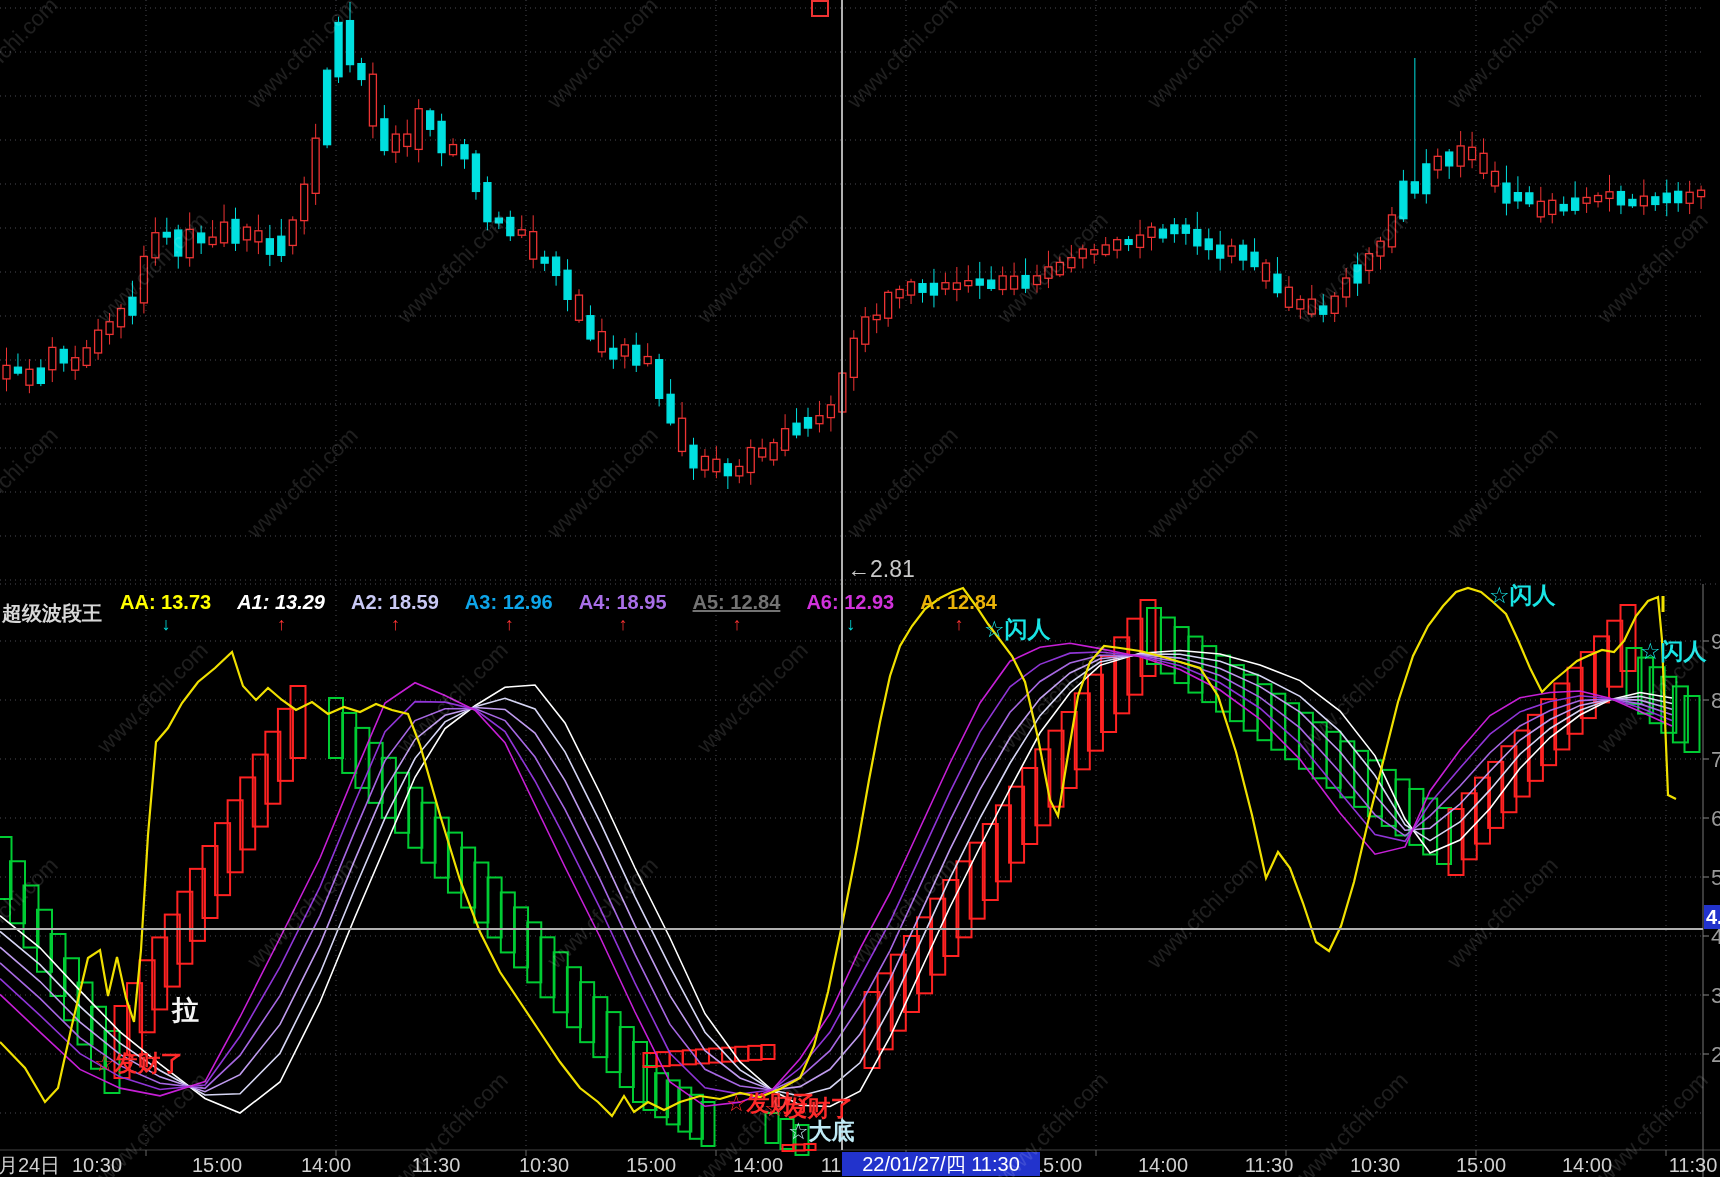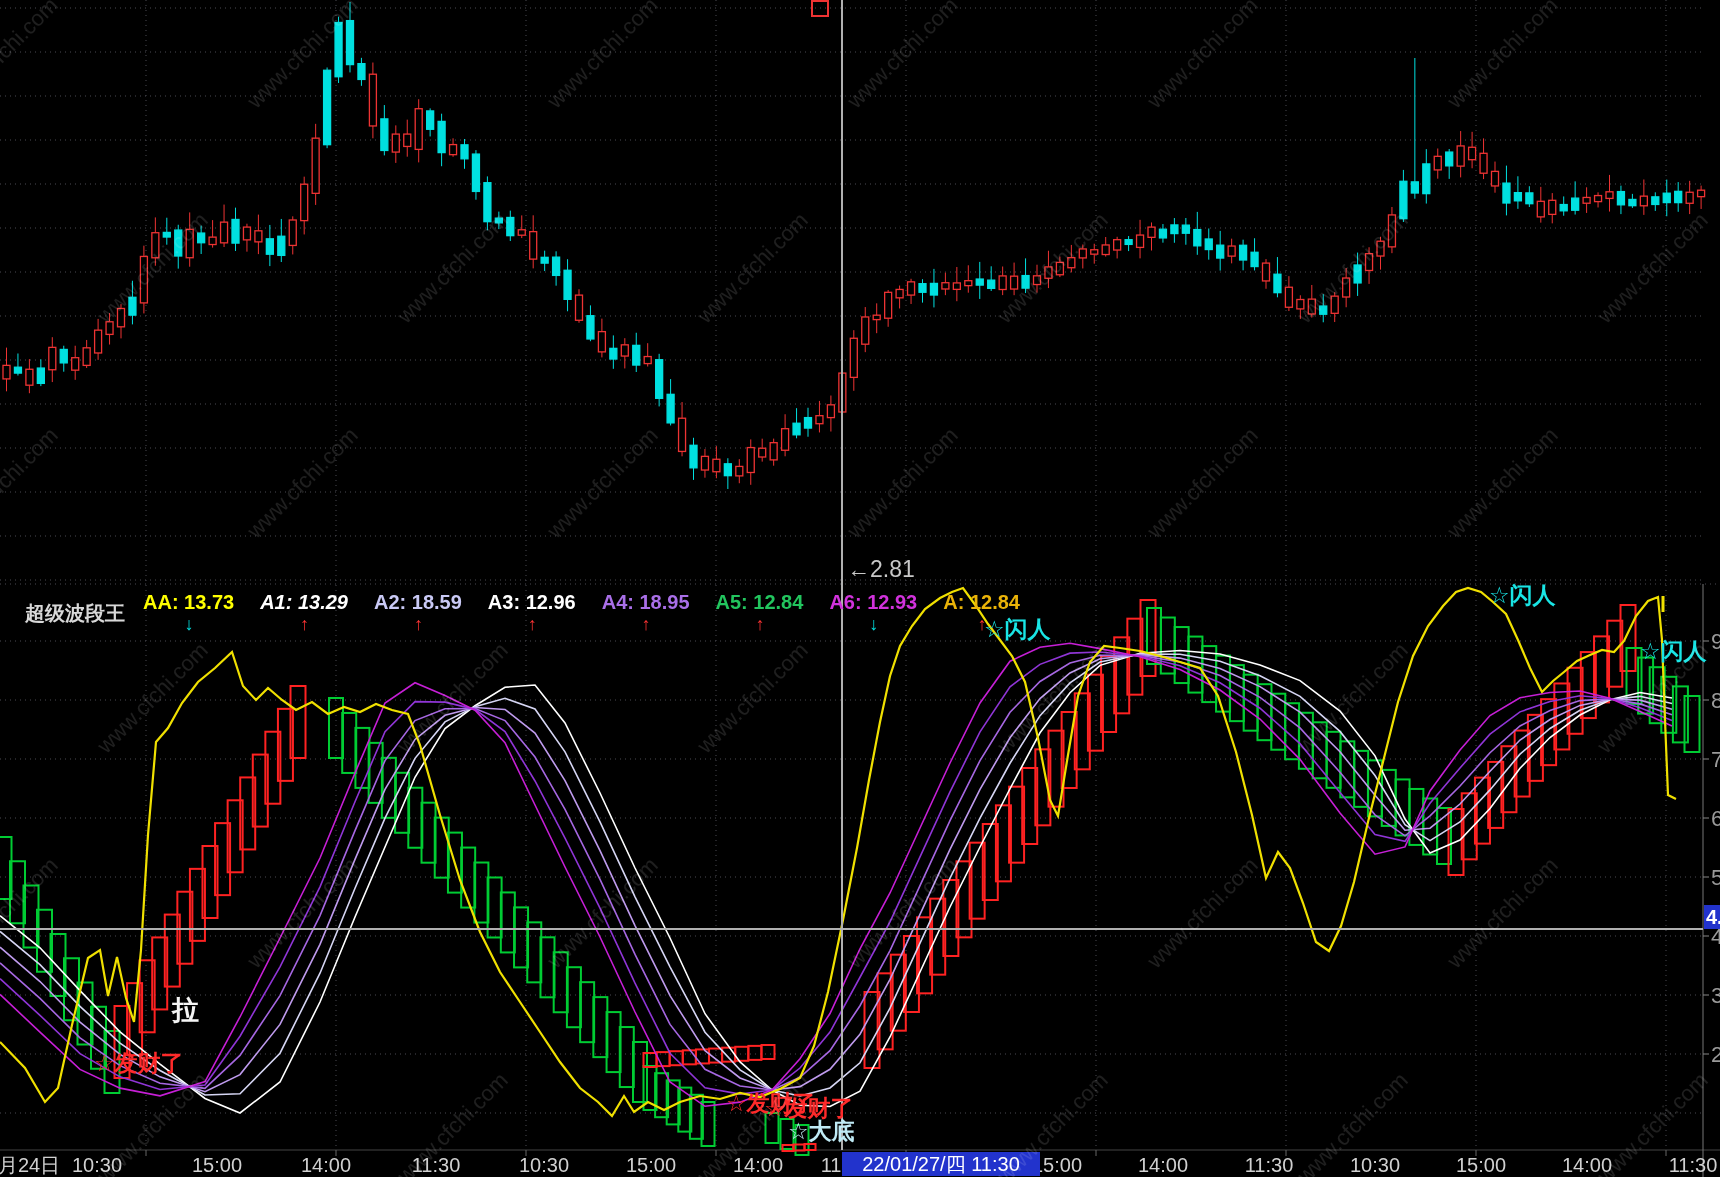--- a/index.html
+++ b/index.html
@@ -1,20 +1,20 @@
 <!DOCTYPE html>
 <html><head>
 <meta charset="utf-8">
 <style>
   html,body{margin:0;padding:0;background:#000;}
   #screen{position:relative;width:1720px;height:1177px;background:#000;overflow:hidden;
           font-family:"Liberation Sans","DejaVu Sans",sans-serif;}
   #chart-svg{position:absolute;left:0;top:0;}
   #indicator-header{position:absolute;left:2px;top:600px;height:26px;display:flex;align-items:center;
-          font-size:20px;font-weight:bold;white-space:nowrap;z-index:5;margin-left:23px;}
+          font-size:20px;font-weight:bold;white-space:nowrap;z-index:5;}
   #indicator-header .title{margin-right:18px;font-weight:bold;}
   #indicator-header .hv{margin-right:26px;display:inline-flex;align-items:center;flex-direction:column;}
   #indicator-header .arr{font-size:18px;margin-left:1px;}
   .wm{position:absolute;color:rgba(255,255,255,0.12);font-size:22px;transform:rotate(-45deg);
       white-space:nowrap;pointer-events:none;z-index:1;}
 </style>
 </head>
 <body>
 
 <div id="screen">
@@ -578,29 +578,29 @@
       </span>
       <span class="hv">
         <span style="color: rgb(255, 255, 255); font-style: italic;">A1: 13.29</span>
         <span class="arr" style="color: rgb(255, 51, 51);">↑</span>
       </span>
       <span class="hv">
         <span style="color: rgb(201, 201, 245);">A2: 18.59</span>
         <span class="arr" style="color: rgb(255, 51, 51);">↑</span>
       </span>
       <span class="hv">
-        <span style="color: #ffffff;">A3: 12.96</span>
+        <span style="color: #0ea5e9;">A3: 12.96</span>
         <span class="arr" style="color: rgb(255, 51, 51);">↑</span>
       </span>
       <span class="hv">
         <span style="color: rgb(169, 111, 232);">A4: 18.95</span>
         <span class="arr" style="color: rgb(255, 51, 51);">↑</span>
       </span>
       <span class="hv">
-        <span style="color: #22c55e;">A5: 12.84</span>
+        <span style="color: #737373; text-decoration: underline;">A5: 12.84</span>
         <span class="arr" style="color: rgb(255, 51, 51);">↑</span>
       </span>
       <span class="hv">
         <span style="color: rgb(209, 50, 220);">A6: 12.93</span>
         <span class="arr" style="color: rgb(0, 221, 221);">↓</span>
       </span>
       <span class="hv">
         <span style="color: #eab308;">A: 12.84</span>
         <span class="arr" style="color: rgb(255, 51, 51);">↑</span>
       </span>

